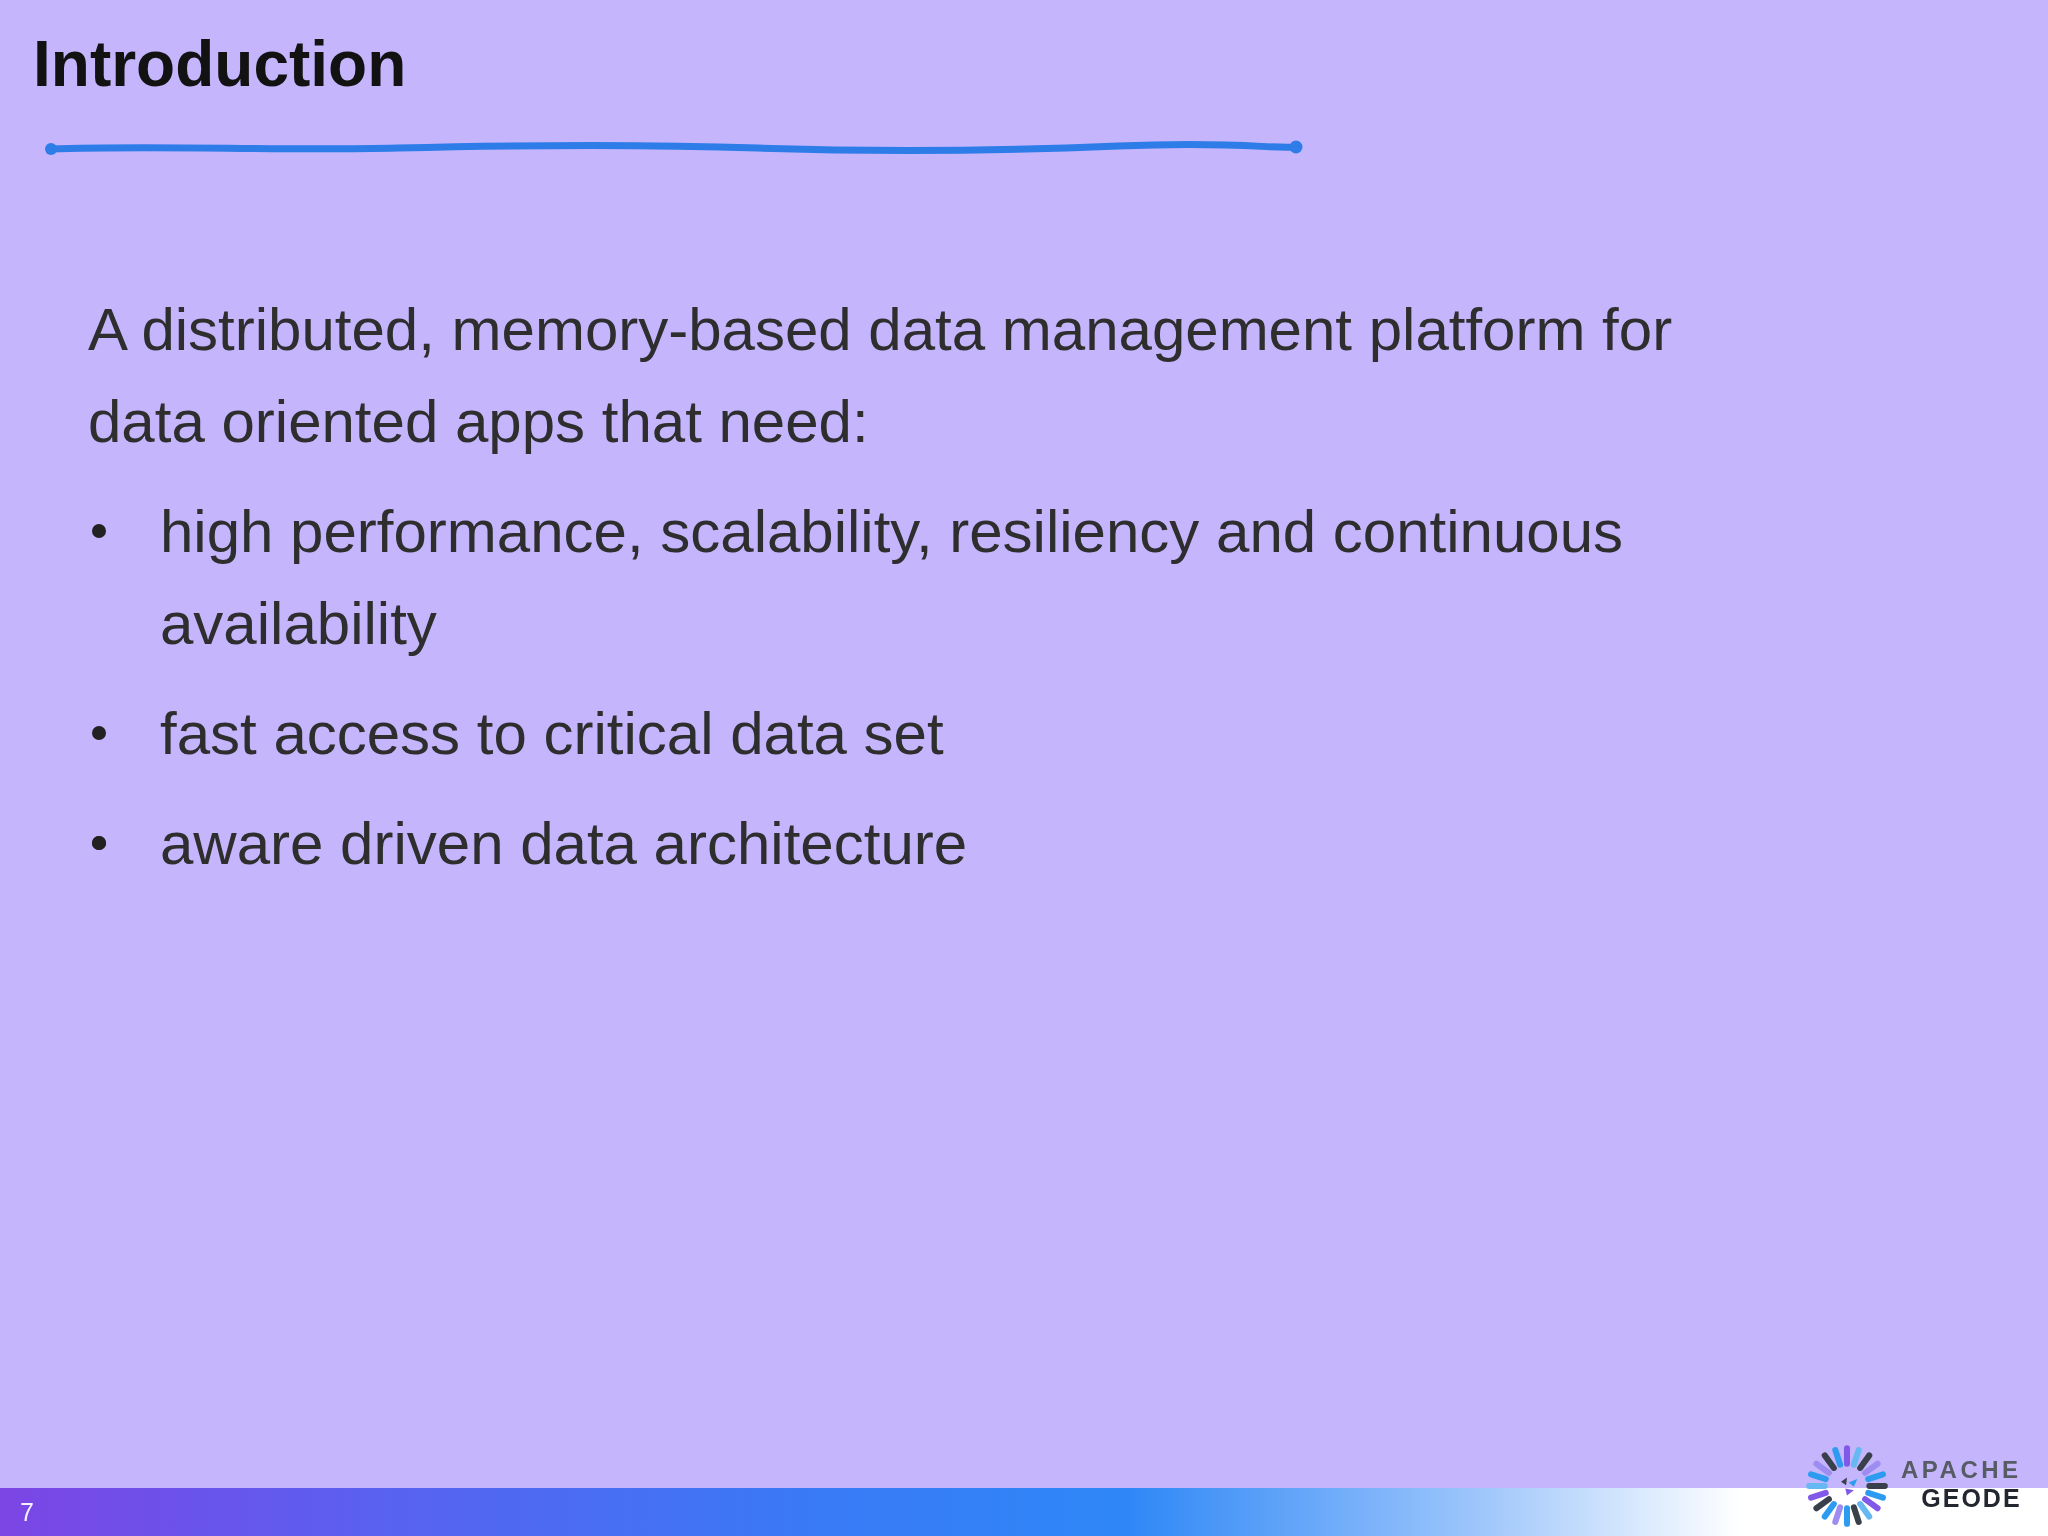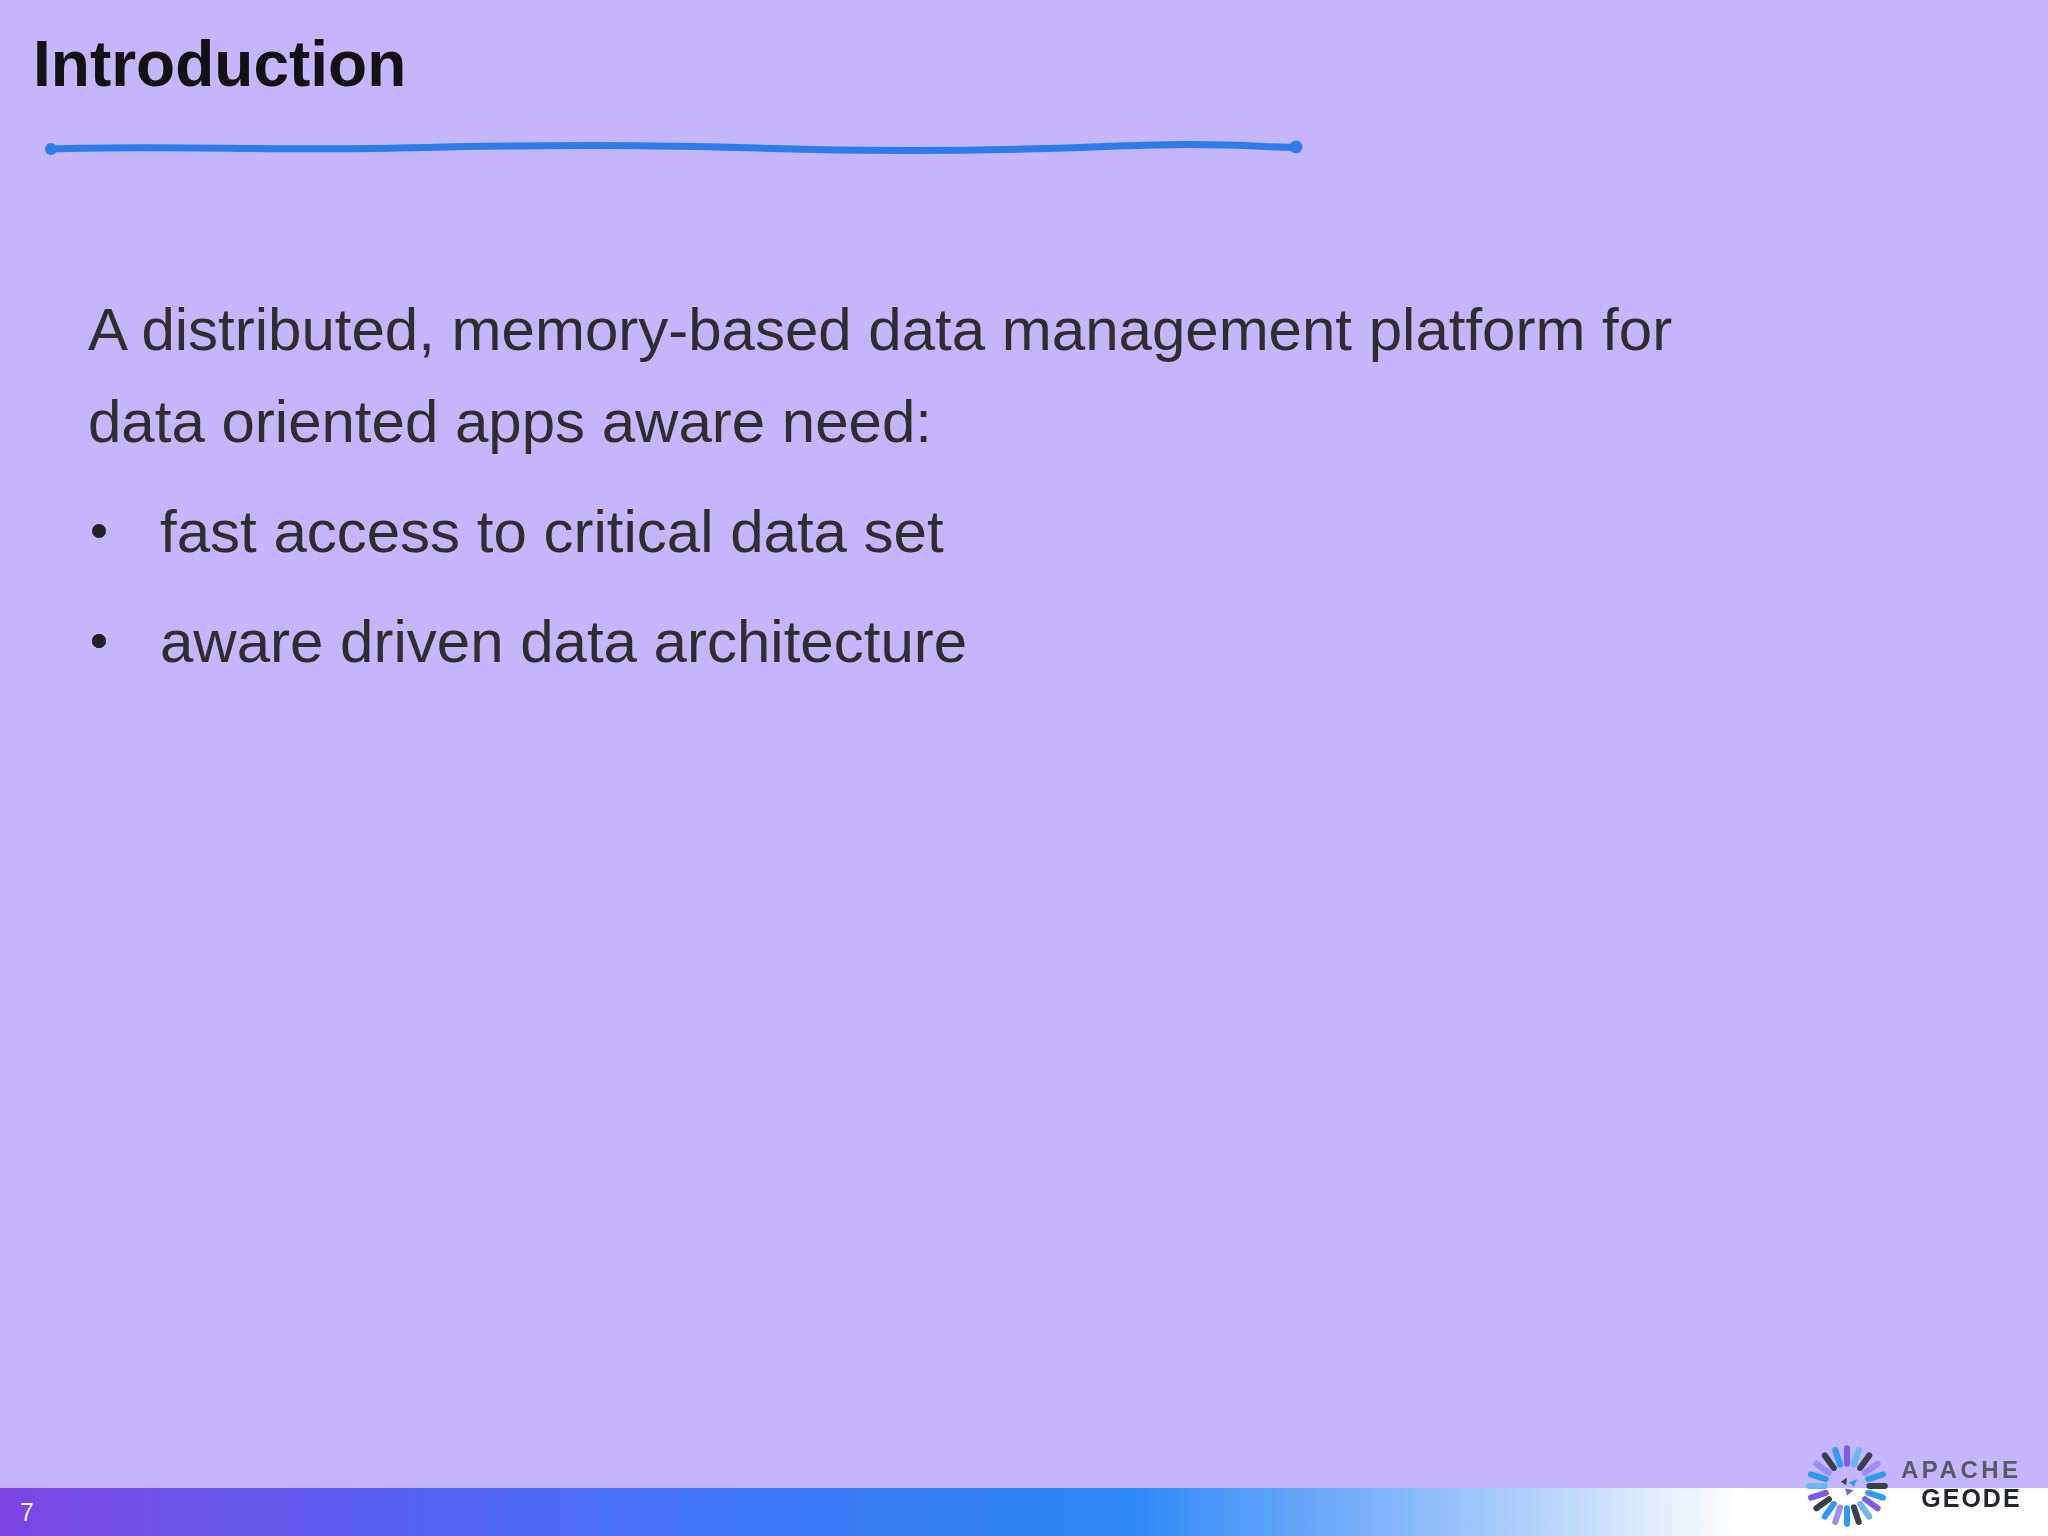--- a/index.html
+++ b/index.html
@@ -140,22 +140,26 @@
 
   <div class="title">Introduction</div>
 
   <svg class="title-underline" viewBox="0 0 1280 32" preserveAspectRatio="none">
     <circle cx="13" cy="18" r="6" fill="#2e7ce8"></circle>
     <path d="M13 18 C 120 14, 240 20, 360 17 S 600 13, 720 17 S 960 20, 1080 15 S 1230 18, 1258 16" fill="none" stroke="#2e7ce8" stroke-width="7" stroke-linecap="round"></path>
     <circle cx="1258" cy="16" r="6.5" fill="#2e7ce8"></circle>
   </svg>
 
   <div class="content">
-    <p class="intro">A distributed, memory-based data management platform for data oriented apps aware need:</p>
+    <p class="intro">A distributed, memory-based data management platform for data oriented apps that need:</p>
     <ul class="bullets">
+      <li>
+        <span class="bullet-dot"></span>
+        <span>high performance, scalability, resiliency and continuous availability</span>
+      </li>
       <li>
         <span class="bullet-dot"></span>
         <span>fast access to critical data set</span>
       </li>
       <li>
         <span class="bullet-dot"></span>
       </li>
       <li>
         <span class="bullet-dot"></span>
         <span>aware driven data architecture</span>

